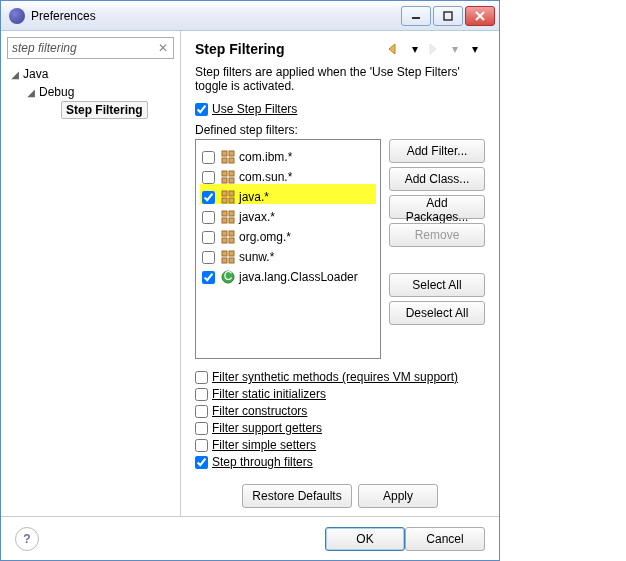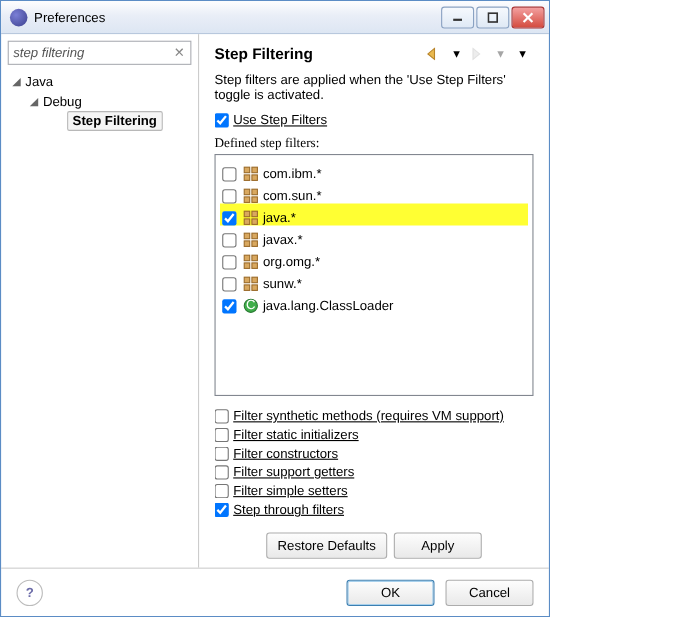--- a/index.html
+++ b/index.html
@@ -24,37 +24,37 @@
 .treerow .tw { width:12px; text-align:center; color:#666; margin-right:2px; font-size:10px; }
 .treerow.sel { font-weight: bold; }
 .treerow.sel span.lbl { border:1px solid #b8b8b8; background:#f5f5f5; padding:1px 4px; border-radius:2px; }
 .main { flex:1; padding: 10px 14px 8px 14px; display:flex; flex-direction:column; }
 .mhead { display:flex; align-items:center; margin-bottom:8px; }
 .mhead h1 { font-size:14px; font-weight:bold; flex:1; }
 .navarr { width:20px; height:16px; display:flex; align-items:center; justify-content:center; }
 .desc { margin-bottom:6px; }
 .chkrow { display:flex; align-items:center; margin:3px 0;text-decoration:underline; }
 .chkrow input { margin-right:4px; }
-.lbl2 { margin:4px 0 2px 0;font-family:Liberation Serif, serif; }
+.lbl2 { margin:4px 0 2px 0; }
 .filterarea { display:flex; gap:8px; }
 .filterlist { flex:1; height:220px; border:1px solid #828790; background:#fff; padding:4px; }
 .frow { display:flex; align-items:flex-end; height:20px; padding:0 2px; }
 .frow.hl { background: #ffff33; }
 .frow input { margin-right:6px; }
 .pkgicon { width:14px; height:14px; margin-right:4px; }
 .btncol { width:96px; display:flex; flex-direction:column; gap:4px; }
 .wbtn { height:24px; border:1px solid #acacac; background: linear-gradient(#fdfdfd,#e9e9e9); border-radius:3px; padding:0 6px; cursor:default; }
 .wbtn:disabled { color:#9a9a9a; }
 .btncol .gap { height:18px; }
 .extrachks { margin-top:8px; }
 .bottomrow { margin-top:auto; display:flex; justify-content:center; gap:6px; padding-top:8px; }
 .footer { height:44px; border-top:1px solid #ccc; display:flex; align-items:center; padding:0 14px; }
 .helpbtn { width:24px; height:24px; border:1px solid #bbb; border-radius:50%; background:#fff; color:#6b6ba8; font-weight:bold; display:flex; align-items:center; justify-content:center; }
 .footer .spacer { flex:1; }
-.okcancel { display:flex; gap:10px; }
+.okcancel { display:flex; gap:0; }
 .okcancel .wbtn { width:80px; }
 .okcancel .wbtn.primary { border:1px solid #3c7fb1; box-shadow: inset 0 0 0 1px #a7d0ec; }
 </style>
 </head>
 <body>
 
 <div class="window">
   <div class="titlebar">
     <div class="ticon"></div>
     <div class="ttext">Preferences</div>
@@ -190,20 +190,29 @@
             </div>
             <div class="frow">
               <input type="checkbox" checked="" style="">
               <svg class="pkgicon" viewBox="0 0 14 14">
                 <circle cx="7" cy="7" r="6" fill="#3fae4a" stroke="#2a7a33"></circle>
                 <text x="7" y="10" text-anchor="middle" font-size="9" fill="#fff" font-family="sans-serif">C</text>
               </svg>
               <span>java.lang.ClassLoader</span>
             </div>
           </div>
+        <div class="btncol">
+          <button class="wbtn">Add Filter...</button>
+          <button class="wbtn">Add Class...</button>
+          <button class="wbtn">Add Packages...</button>
+          <button class="wbtn" disabled="">Remove</button>
+          <div class="gap"></div>
+          <button class="wbtn">Select All</button>
+          <button class="wbtn">Deselect All</button>
+        </div>
       </div>
 
       <div class="extrachks" id="extrachks">
           <label class="chkrow">
             <input type="checkbox" style="">
             <span>Filter synthetic methods (requires VM support)</span>
           </label>
           <label class="chkrow">
             <input type="checkbox" style="">
             <span>Filter static initializers</span>

